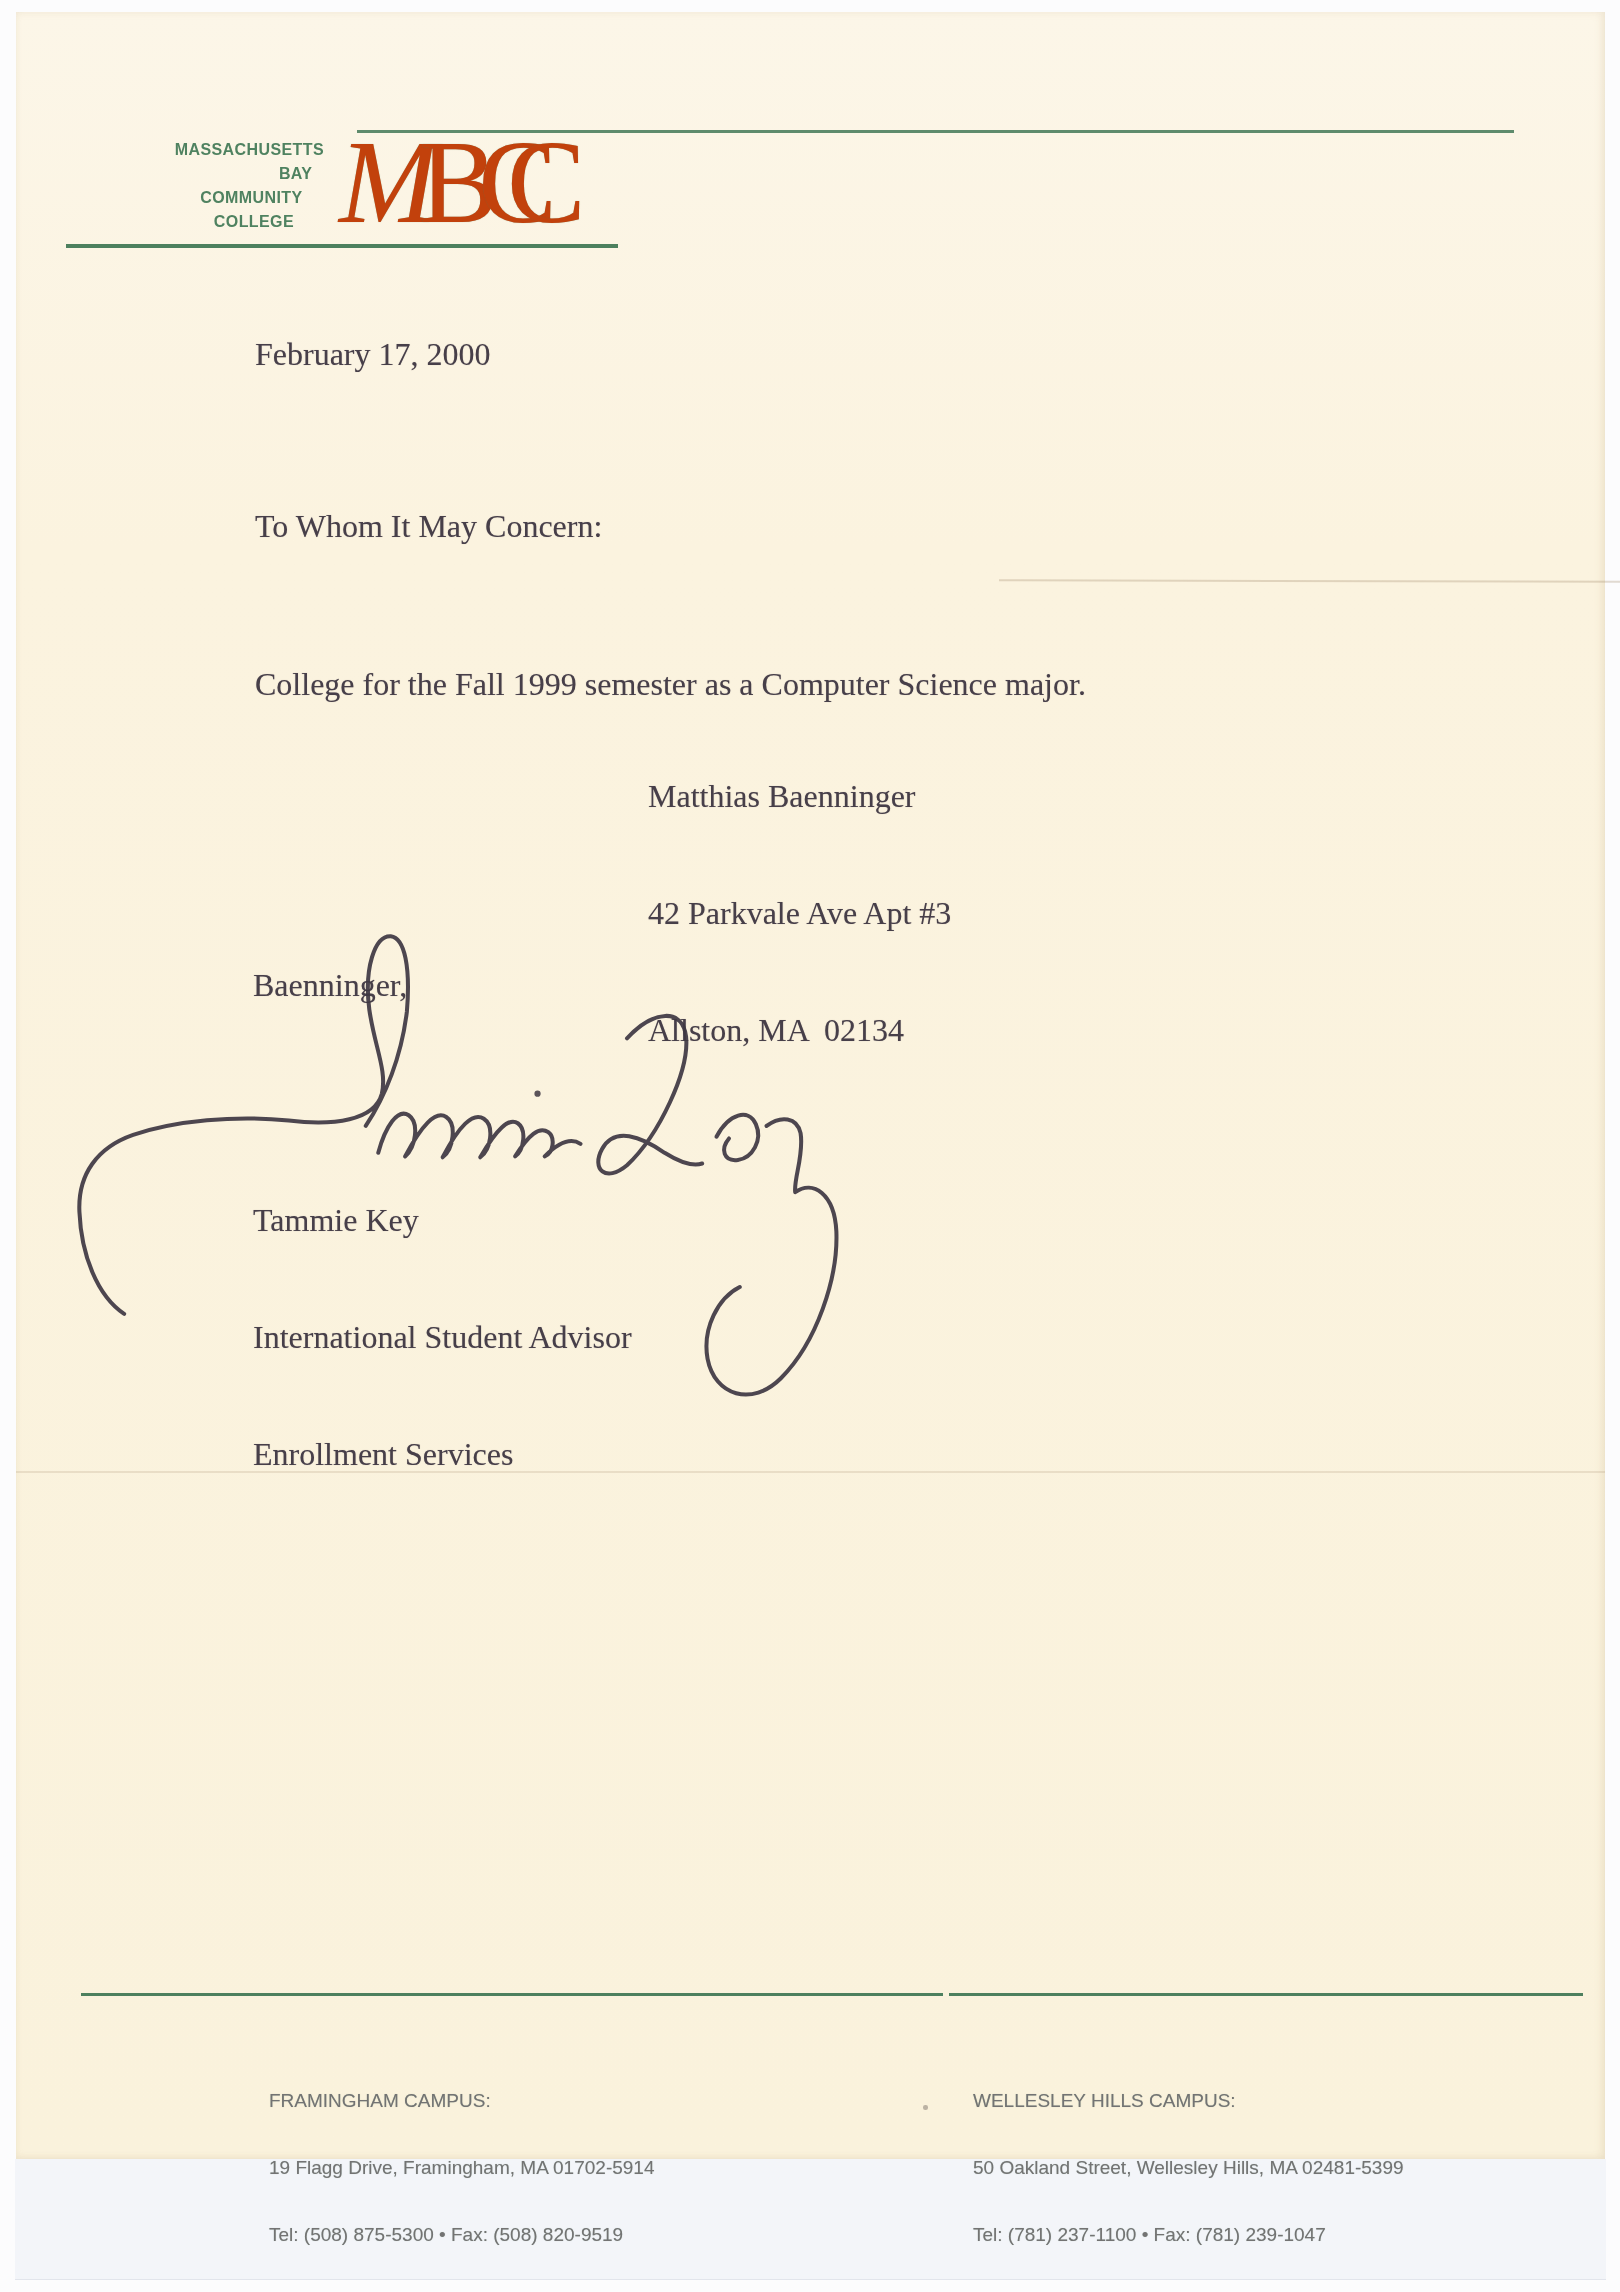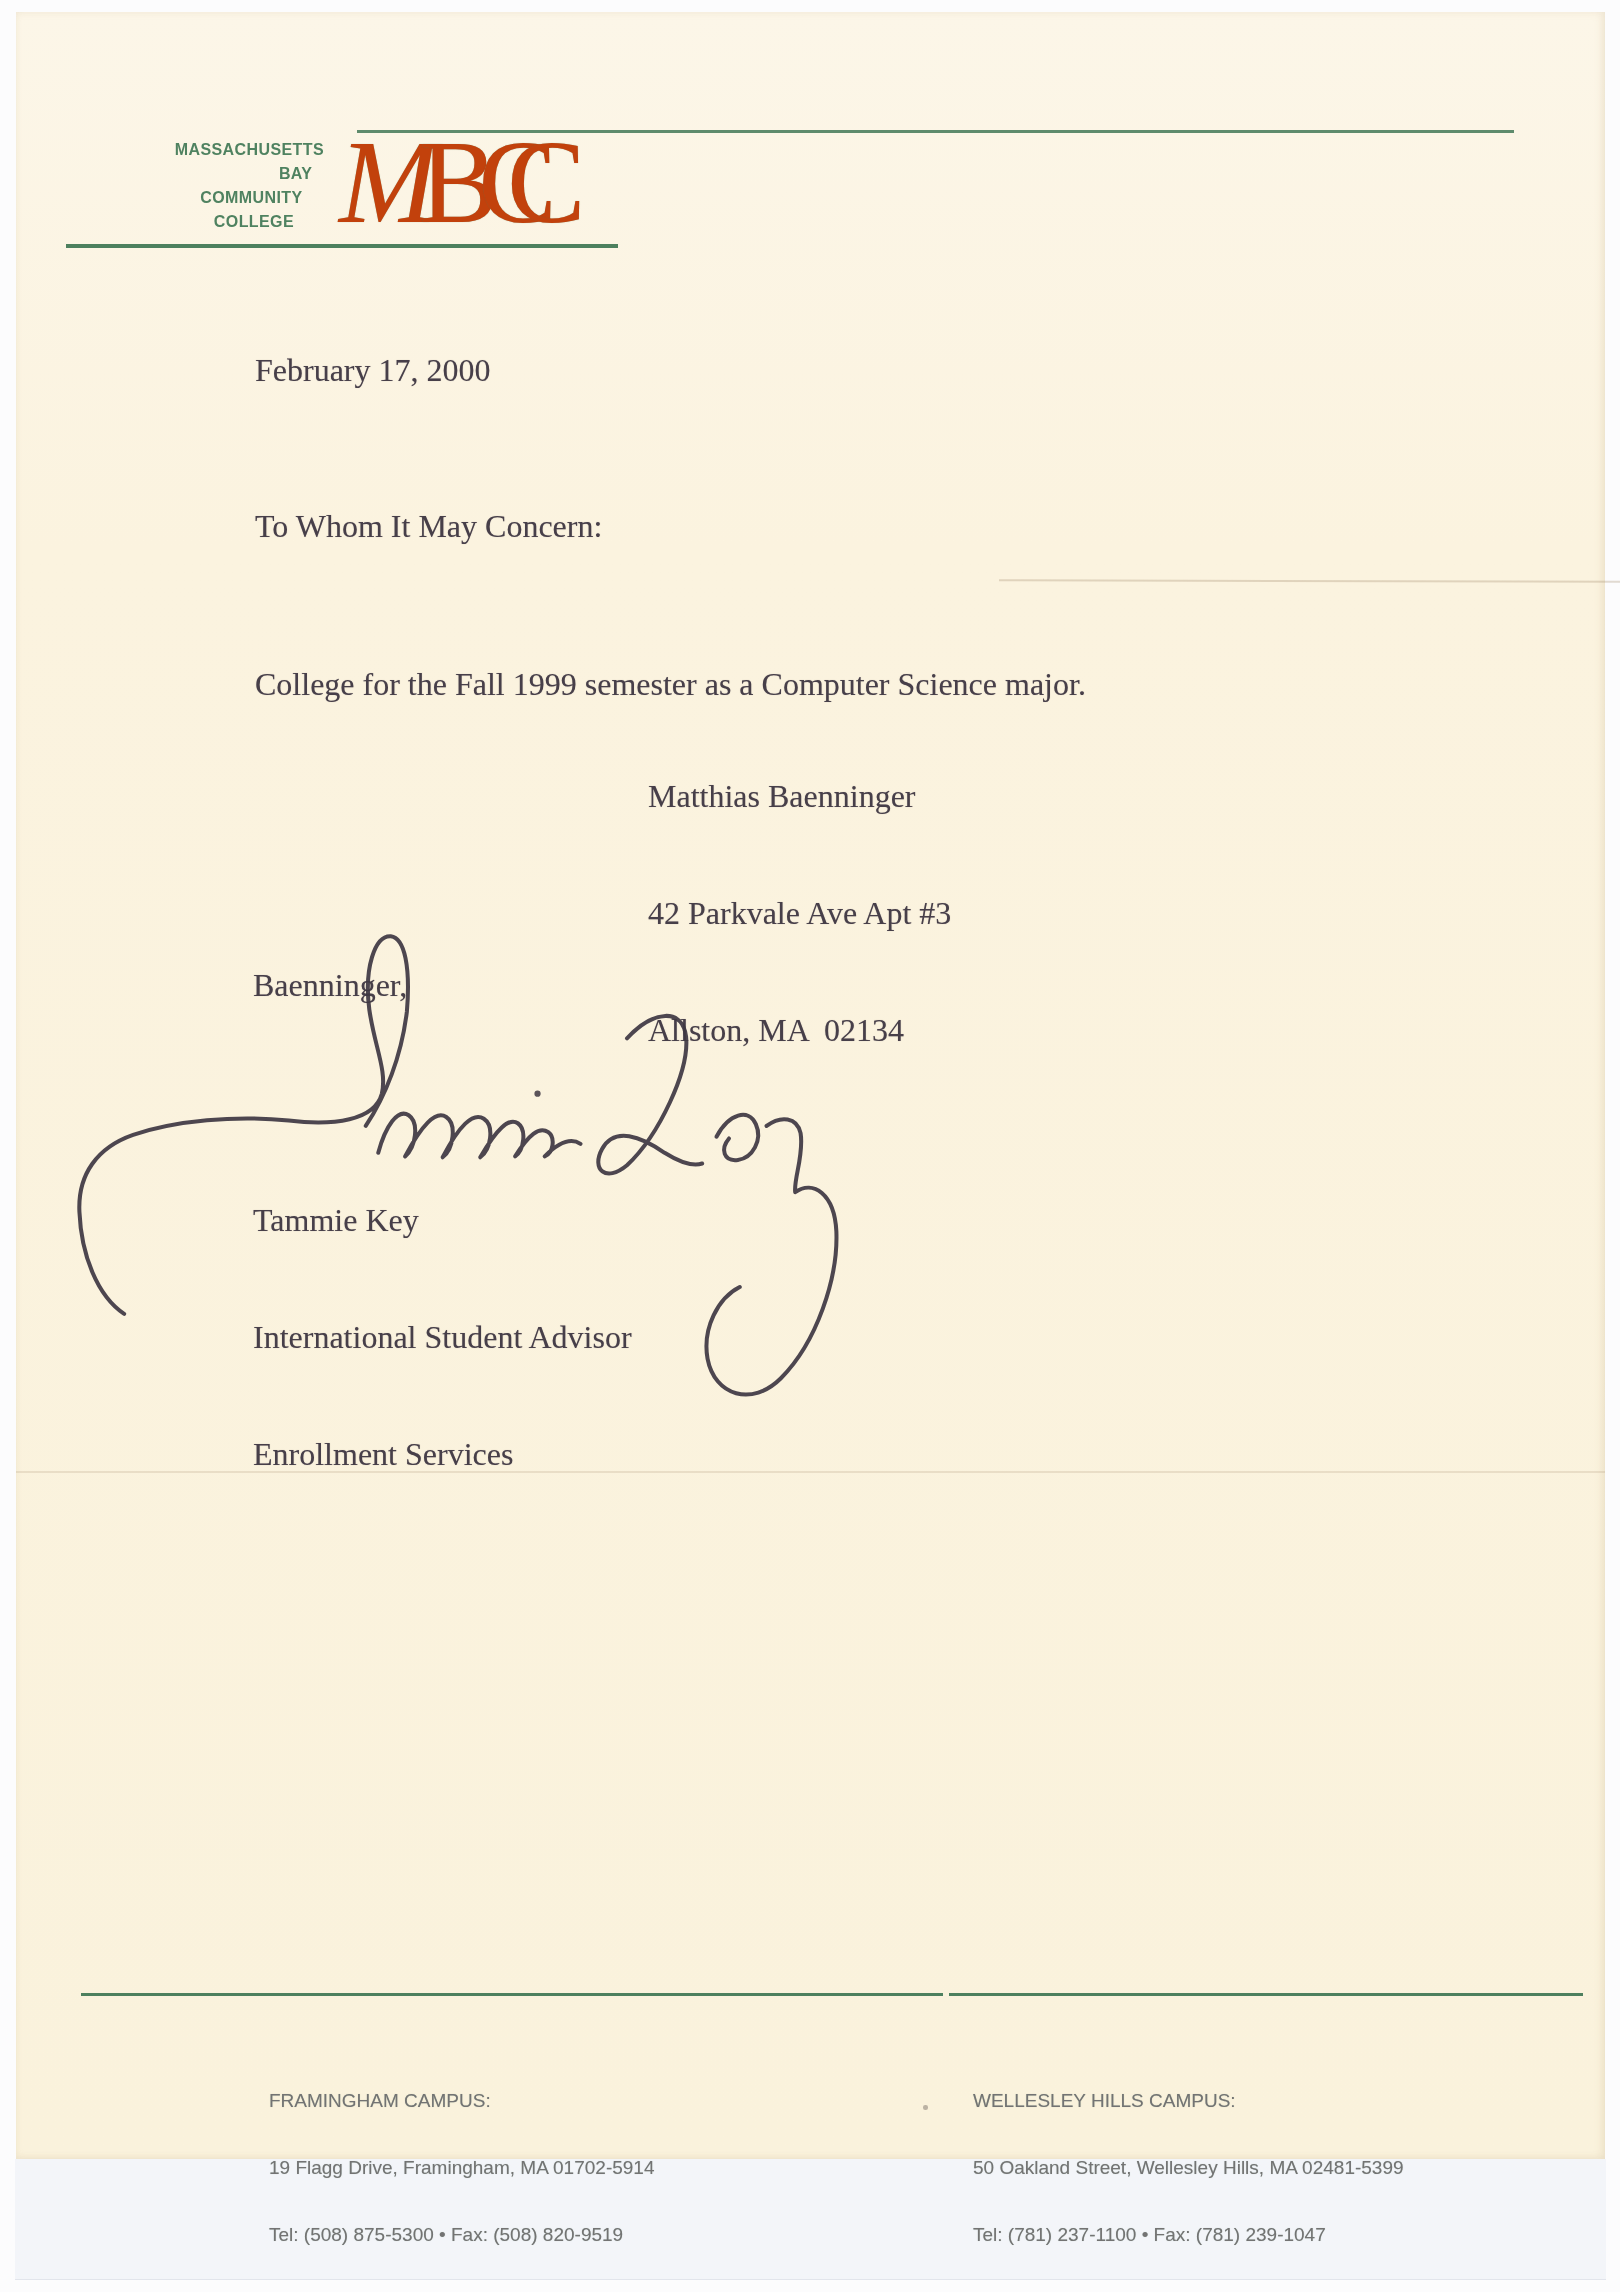--- a/index.html
+++ b/index.html
@@ -38,21 +38,21 @@
   }
   .logo .m{font-style:italic;}
   .logo .b{margin-left:-18px;}
   .logo .c1{margin-left:-19.7px;}
   .logo .c2{margin-left:-50px;}
   
   .serif{
     position:absolute;color:#473f49;font-size:32px;line-height:39px;
     text-shadow:0 0 0.9px rgba(71,63,73,.38);white-space:pre;
   }
-  .date{left:255px;top:351px;text-align:center;}
+  .date{left:255px;top:335px;text-align:center;}
   .salutation{left:255px;top:507px;}
   .body-par{left:255px;top:584px;line-height:40px;}
   .body-par span{display:block;}
   .student{left:648px;top:699px;line-height:39px;}
   .student span{display:block;}
   .closing{left:253px;top:966px;}
   .signer{left:253px;top:1123px;line-height:39px;}
   .signer span{display:block;}
   
   .sig{position:absolute;left:54px;top:913px;width:806px;height:510px;}

